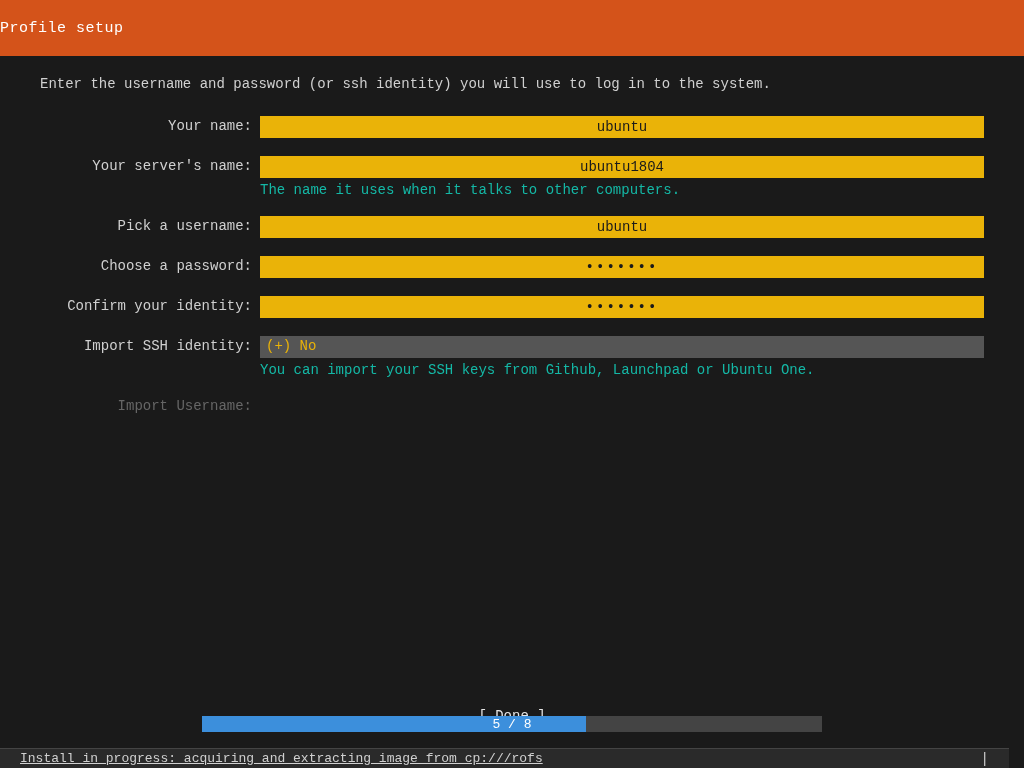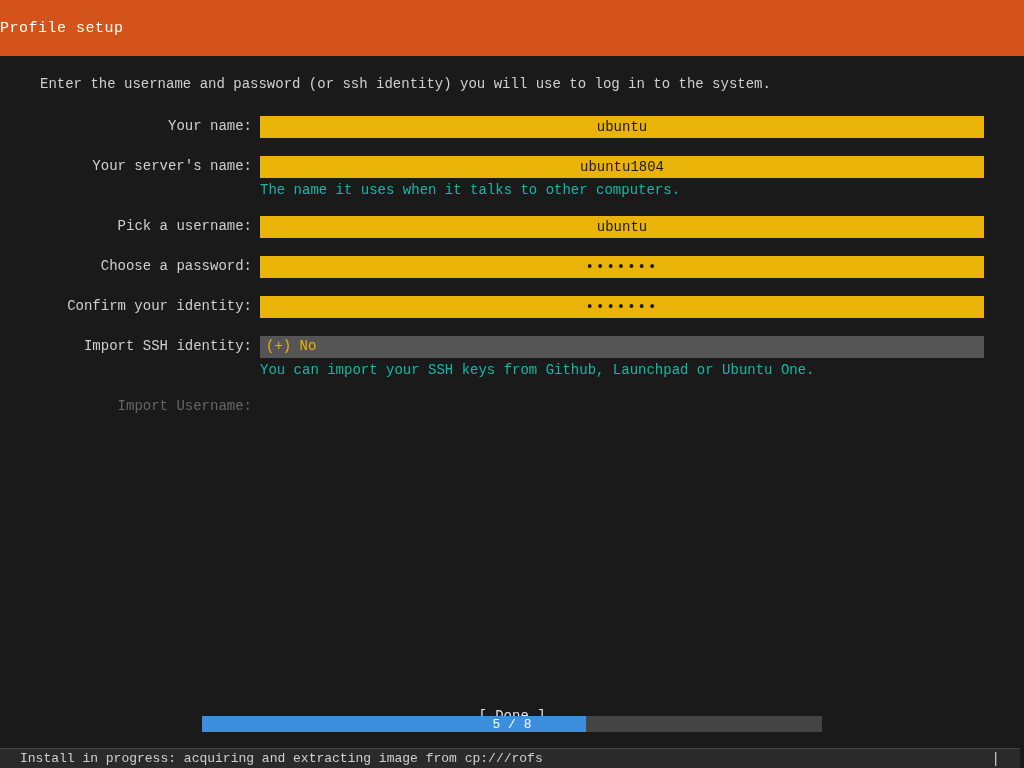--- a/index.html
+++ b/index.html
@@ -151,27 +151,28 @@
       justify-content: center;
       color: #ffffff;
       font-size: 13px;
     }
 
     
     #status-bar {
       position: absolute;
       bottom: 0;
       left: 0;
-      right: 4px;
+      right: 15px;
       height: 20px;
       background-color: #2a2a2a;
       display: flex;
       align-items: center;
       padding: 0 20px;
       border-top: 1px solid #444;
+      text-decoration: underline;
     }
 
     #status-text {
       color: #d0d0d0;
       font-size: 13px;
     }
 
     #status-pipe {
       position: absolute;
       right: 20px;

